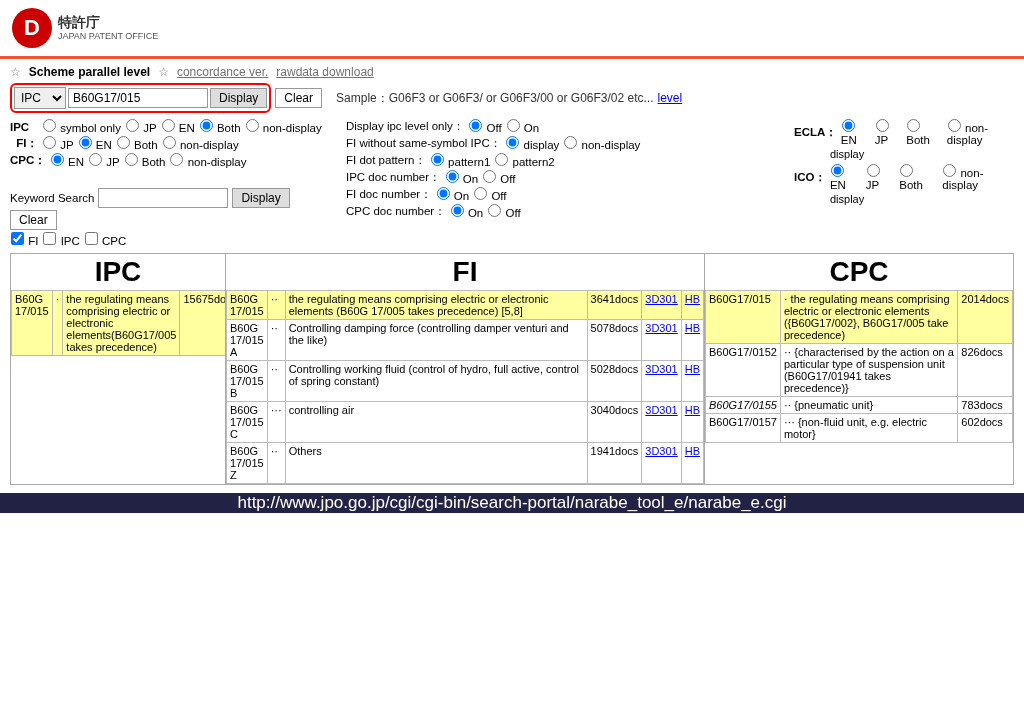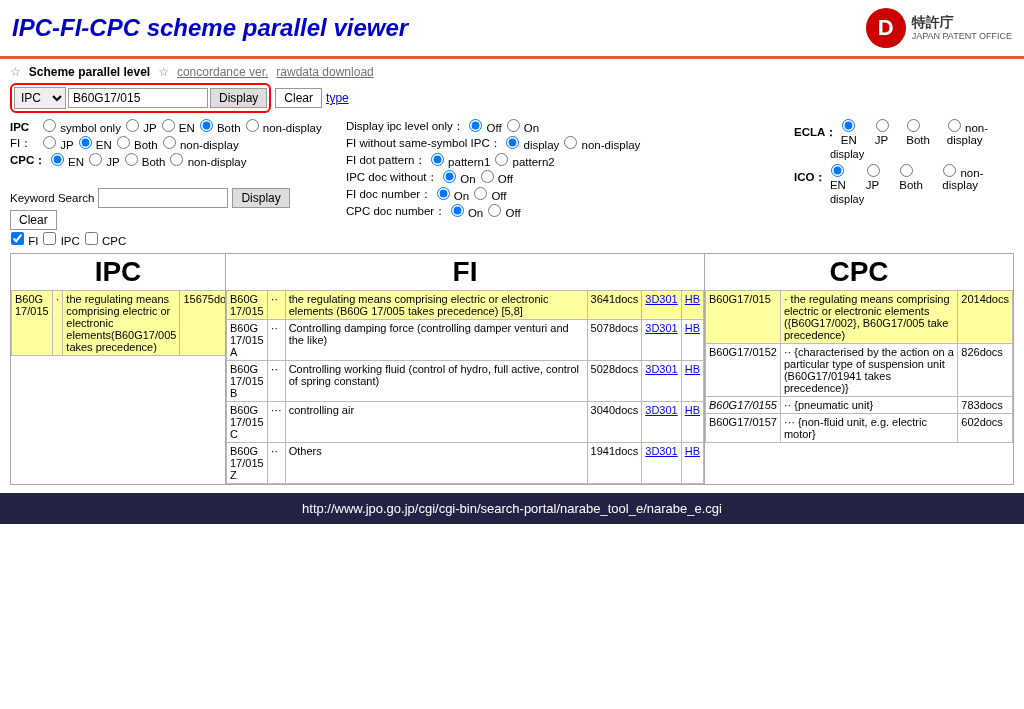--- a/index.html
+++ b/index.html
@@ -56,31 +56,30 @@
 
     table { width: 100%; border-collapse: collapse; font-size: 11px; }
     td { border: 1px solid #ccc; padding: 2px 3px; vertical-align: top; }
 
     .data-table { width: 100%; border-collapse: collapse; font-size: 11px; }
     .data-table td { border: 1px solid #bbb; padding: 2px 3px; vertical-align: top; }
     .bg-yellow { background: #ffffa0; }
     .bg-white { background: #fff; }
 
     
-    .footer { background: #224; color: #fff; text-align: center; padding: 8px; font-size: 13px; margin-top: 2px; }
+    .footer { background: #224; color: #fff; text-align: center; font-size: 17px; margin-top: 2px; }
     .opt-row { display: flex; align-items: center; gap: 4px; font-size: 11.5px; margin-bottom: 2px; }
 
     input[type="radio"] { margin: 0 1px; cursor: pointer; }
     input[type="checkbox"] { margin: 0 1px; cursor: pointer; }
   </style>
 </head>
 <body>
 
 <div class="header">
-  <div class="header-title">IPC-FI-CPC scheme parallel viewer</div>
   <div class="header-logo">
     <div class="logo-circle" style="background:#c00;color:#fff;font-size:22px;font-weight:bold;">D</div>
     <div class="logo-text">
       <div style="font-size:14px;font-weight:bold;">特許庁</div>
       <div style="font-size:9px;color:#555;">JAPAN PATENT OFFICE</div>
     </div>
   </div>
 </div>
 
 <div class="main">
@@ -97,38 +96,39 @@
     <div class="circled">
       <select>
         <option>IPC</option>
         <option>FI</option>
         <option>CPC</option>
       </select>
       <input type="text" value="B60G17/015" style="">
       <button class="btn-display">Display</button>
     </div>
     <button class="btn-clear">Clear</button>
-    <a class="help-link">type</a>
+    <span class="sample-text">Sample：G06F3 or G06F3/ or G06F3/00 or G06F3/02 etc...</span>
+    <a class="help-link">level</a>
   </div>
 
   <div style="display:flex; gap:16px; margin-bottom:4px;">
 
     <div style="width:320px;">
 
       <div class="opt-row">
         <span style="font-weight:bold;min-width:28px;">IPC</span>
         <label><input type="radio" name="ipc" style=""> <span>symbol only</span></label>
         <label><input type="radio" name="ipc" style=""> <span>JP</span></label>
         <label><input type="radio" name="ipc" style=""> <span>EN</span></label>
         <label><input type="radio" name="ipc" checked="" style=""> <span>Both</span></label>
         <label><input type="radio" name="ipc" style=""> <span>non-display</span></label>
       </div>
 
       <div class="opt-row">
-        <span style="font-weight:normal;min-width:28px;">FI：</span>
+        <span style="font-weight:bold;min-width:28px;text-align:right;">FI：</span>
         <label><input type="radio" name="fi" style=""> <span>JP</span></label>
         <label><input type="radio" name="fi" checked="" style=""> <span>EN</span></label>
         <label><input type="radio" name="fi" style=""> <span>Both</span></label>
         <label><input type="radio" name="fi" style=""> <span>non-display</span></label>
       </div>
 
       <div class="opt-row">
         <span style="font-weight:bold;min-width:28px;">CPC：</span>
         <label><input type="radio" name="cpc" checked="" style=""> <span>EN</span></label>
         <label><input type="radio" name="cpc" style=""> <span>JP</span></label>
@@ -161,21 +161,21 @@
         <span>FI without same-symbol IPC：</span>
         <label><input type="radio" name="fi_same" checked="" style=""> <span>display</span></label>
         <label><input type="radio" name="fi_same" style=""> <span>non-display</span></label>
       </div>
       <div class="opt-row">
         <span>FI dot pattern：</span>
         <label><input type="radio" name="fi_dot" checked="" style=""> <span>pattern1</span></label>
         <label><input type="radio" name="fi_dot" style=""> <span>pattern2</span></label>
       </div>
       <div class="opt-row">
-        <span>IPC doc without：</span>
+        <span>IPC doc number：</span>
         <label><input type="radio" name="ipc_doc" checked="" style=""> <span>On</span></label>
         <label><input type="radio" name="ipc_doc" style=""> <span>Off</span></label>
       </div>
       <div class="opt-row">
         <span>FI doc number：</span>
         <label><input type="radio" name="fi_doc" checked="" style=""> <span>On</span></label>
         <label><input type="radio" name="fi_doc" style=""> <span>Off</span></label>
       </div>
       <div class="opt-row">
         <span>CPC doc number：</span>

